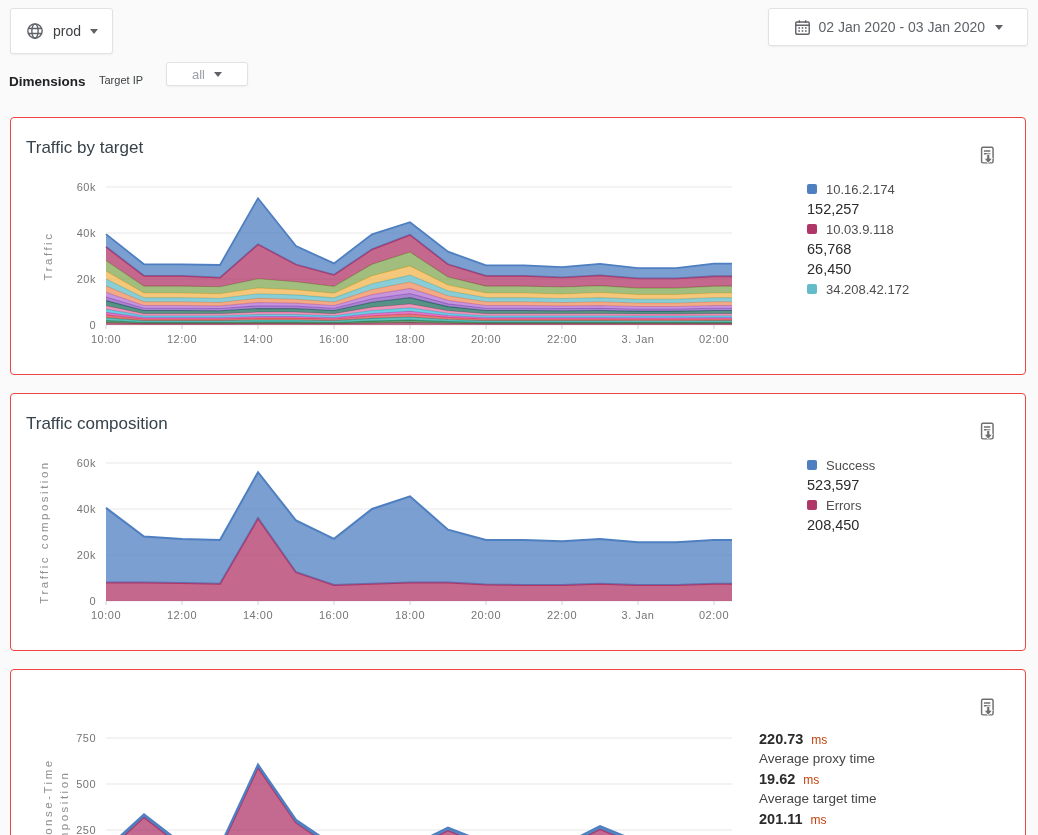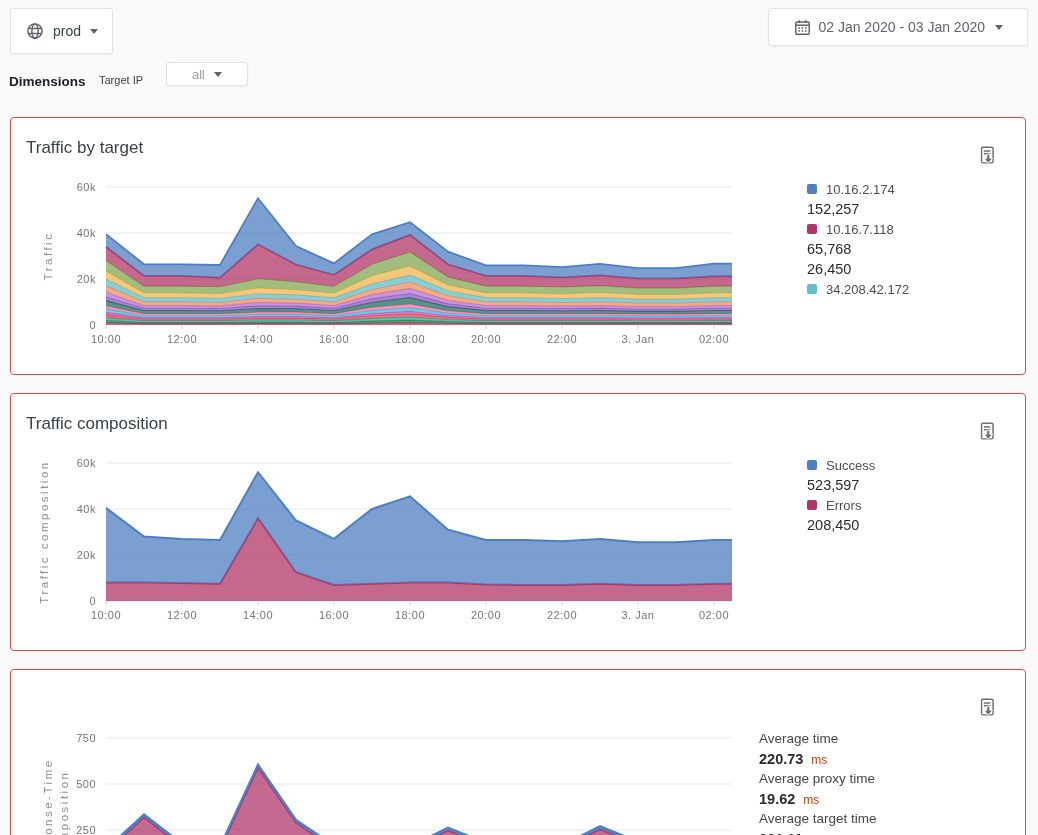--- a/index.html
+++ b/index.html
@@ -153,21 +153,21 @@
       <polyline points="75,63.15 113,93.28 151,93.28 189,93.97 227,27.27 265,75.11 303,92.36 341,63.38 379,51.19 417,80.63 455,94.43 493,94.43 531,96.04 569,92.82 607,97.075 645,97.075 683,92.59 721,92.59" fill="none" stroke="#4e7fc0" stroke-width="1.8"></polyline>
     </svg>
   <div class="legend" id="legend-0">
       <div class="lg-label">
         <span class="lg-sq" style="background: rgb(78, 127, 192);"></span>
         <span>10.16.2.174</span>
       </div>
       <div class="lg-val">152,257</div>
       <div class="lg-label">
         <span class="lg-sq" style="background: rgb(176, 53, 104);"></span>
-        <span>10.16.7.118</span>
+        <span>10.03.9.118</span>
       </div>
       <div class="lg-val">65,768</div>
       <div class="lg-val">26,450</div>
       <div class="lg-label">
         <span class="lg-sq" style="background: rgb(98, 189, 201);"></span>
         <span>34.208.42.172</span>
       </div>
     </div>
 </section>
 
@@ -263,20 +263,19 @@
       <line x1="607" x2="607" y1="153" y2="157" stroke="#d0d0d0" stroke-width="1"></line>
       <text x="607" y="172" text-anchor="middle" font-size="11" fill="#757575" letter-spacing="0.5">3. Jan</text>
       <line x1="683" x2="683" y1="153" y2="157" stroke="#d0d0d0" stroke-width="1"></line>
       <text x="683" y="172" text-anchor="middle" font-size="11" fill="#757575" letter-spacing="0.5">02:00</text>
       <path d="M75 129.07999999999998 L113 94.12 L151 123.56 L189 126.32 L227 44.44 L265 99.64 L303 125.4 L341 129.07999999999998 L379 126.32 L417 107.368 L455 122.64 L493 126.688 L531 125.032 L569 106.08 L607 121.352 L645 126.32 L683 124.48 L721 124.48 L721 153 L683 153 L645 153 L607 153 L569 153 L531 153 L493 153 L455 153 L417 153 L379 153 L341 153 L303 153 L265 153 L227 153 L189 153 L151 153 L113 153 L75 153 Z" fill="#b03568" fill-opacity="0.74" stroke="none"></path>
       <polyline points="75,129.07999999999998 113,94.12 151,123.56 189,126.32 227,44.44 265,99.64 303,125.4 341,129.07999999999998 379,126.32 417,107.368 455,122.64 493,126.688 531,125.032 569,106.08 607,121.352 645,126.32 683,124.48 721,124.48" fill="none" stroke="#b03568" stroke-width="2"></polyline>
       <path d="M75 126.32 L113 91.36 L151 120.8 L189 123.56 L227 41.68 L265 96.88 L303 122.64 L341 126.32 L379 123.56 L417 104.608 L455 119.88 L493 123.928 L531 122.272 L569 103.32 L607 118.592 L645 123.56 L683 121.72 L721 121.72 L721 124.48 L683 124.48 L645 126.32 L607 121.352 L569 106.08 L531 125.032 L493 126.688 L455 122.64 L417 107.368 L379 126.32 L341 129.07999999999998 L303 125.4 L265 99.64 L227 44.44 L189 126.32 L151 123.56 L113 94.12 L75 129.07999999999998 Z" fill="#4e7fc0" fill-opacity="0.9" stroke="none"></path>
       <polyline points="75,126.32 113,91.36 151,120.8 189,123.56 227,41.68 265,96.88 303,122.64 341,126.32 379,123.56 417,104.608 455,119.88 493,123.928 531,122.272 569,103.32 607,118.592 645,123.56 683,121.72 721,121.72" fill="none" stroke="#4e7fc0" stroke-width="2.2"></polyline>
     </svg>
   <div class="stats" id="stats-2">
-      <div class="stat-label">Average time</div>
       <div class="stat-value">220.73<span class="stat-unit">ms</span></div>
       <div class="stat-label">Average proxy time</div>
       <div class="stat-value">19.62<span class="stat-unit">ms</span></div>
       <div class="stat-label">Average target time</div>
       <div class="stat-value">201.11<span class="stat-unit">ms</span></div>
     </div>
 </section>
 
 </body></html>

